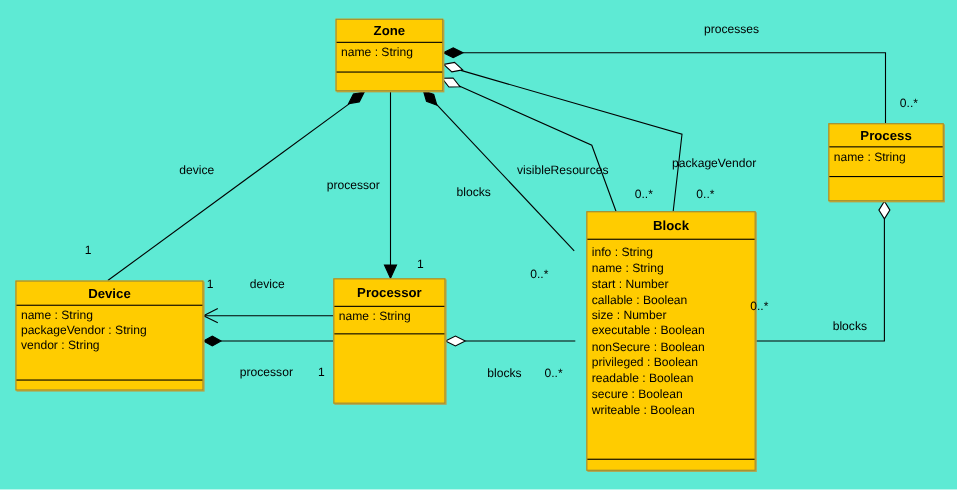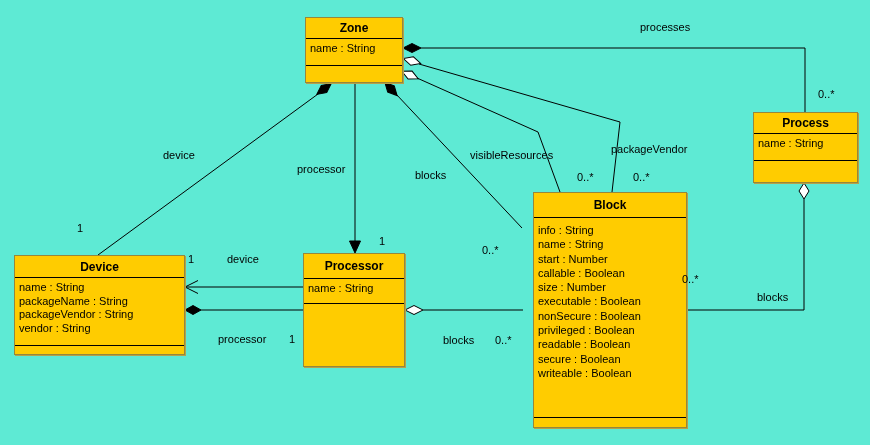--- a/index.html
+++ b/index.html
@@ -99,21 +99,20 @@
     <div class="uml-attrs" style="height:27px">
       <div class="uml-attr">name : String</div>
     </div>
     <div class="uml-ops"></div>
   </div>
 
   <div class="uml-class" style="left:14px;top:255px;width:171px;height:100px;display:flex;flex-direction:column;">
     <div class="uml-title" style="height:22px">Device</div>
     <div class="uml-attrs" style="height:68px;line-height:13.5px">
       <div class="uml-attr">name : String</div>
-      <div class="uml-attr">packageName : String</div>
       <div class="uml-attr">packageVendor : String</div>
       <div class="uml-attr">vendor : String</div>
     </div>
     <div class="uml-ops"></div>
   </div>
 
   <div class="uml-class" style="left:303px;top:253px;width:102px;height:114px;display:flex;flex-direction:column;">
     <div class="uml-title" style="height:25px">Processor</div>
     <div class="uml-attrs" style="height:25px">
       <div class="uml-attr">name : String</div>

